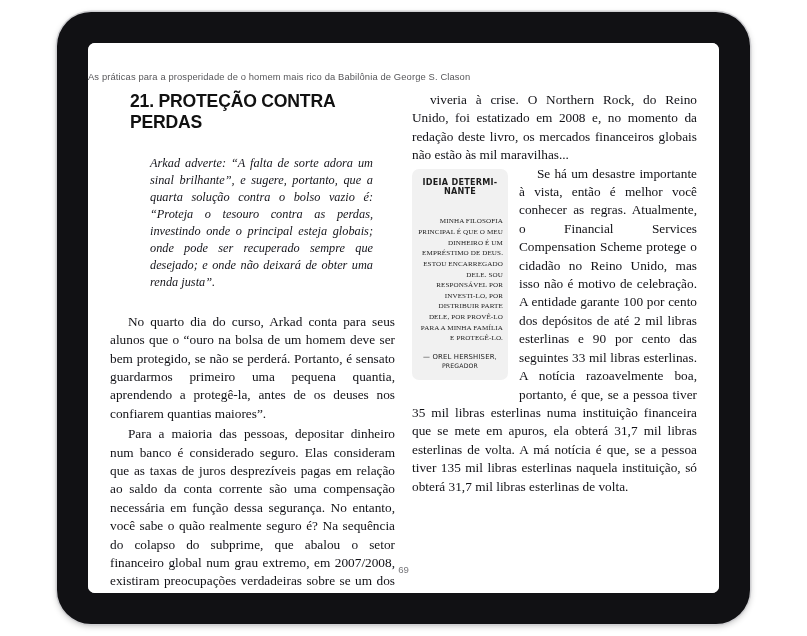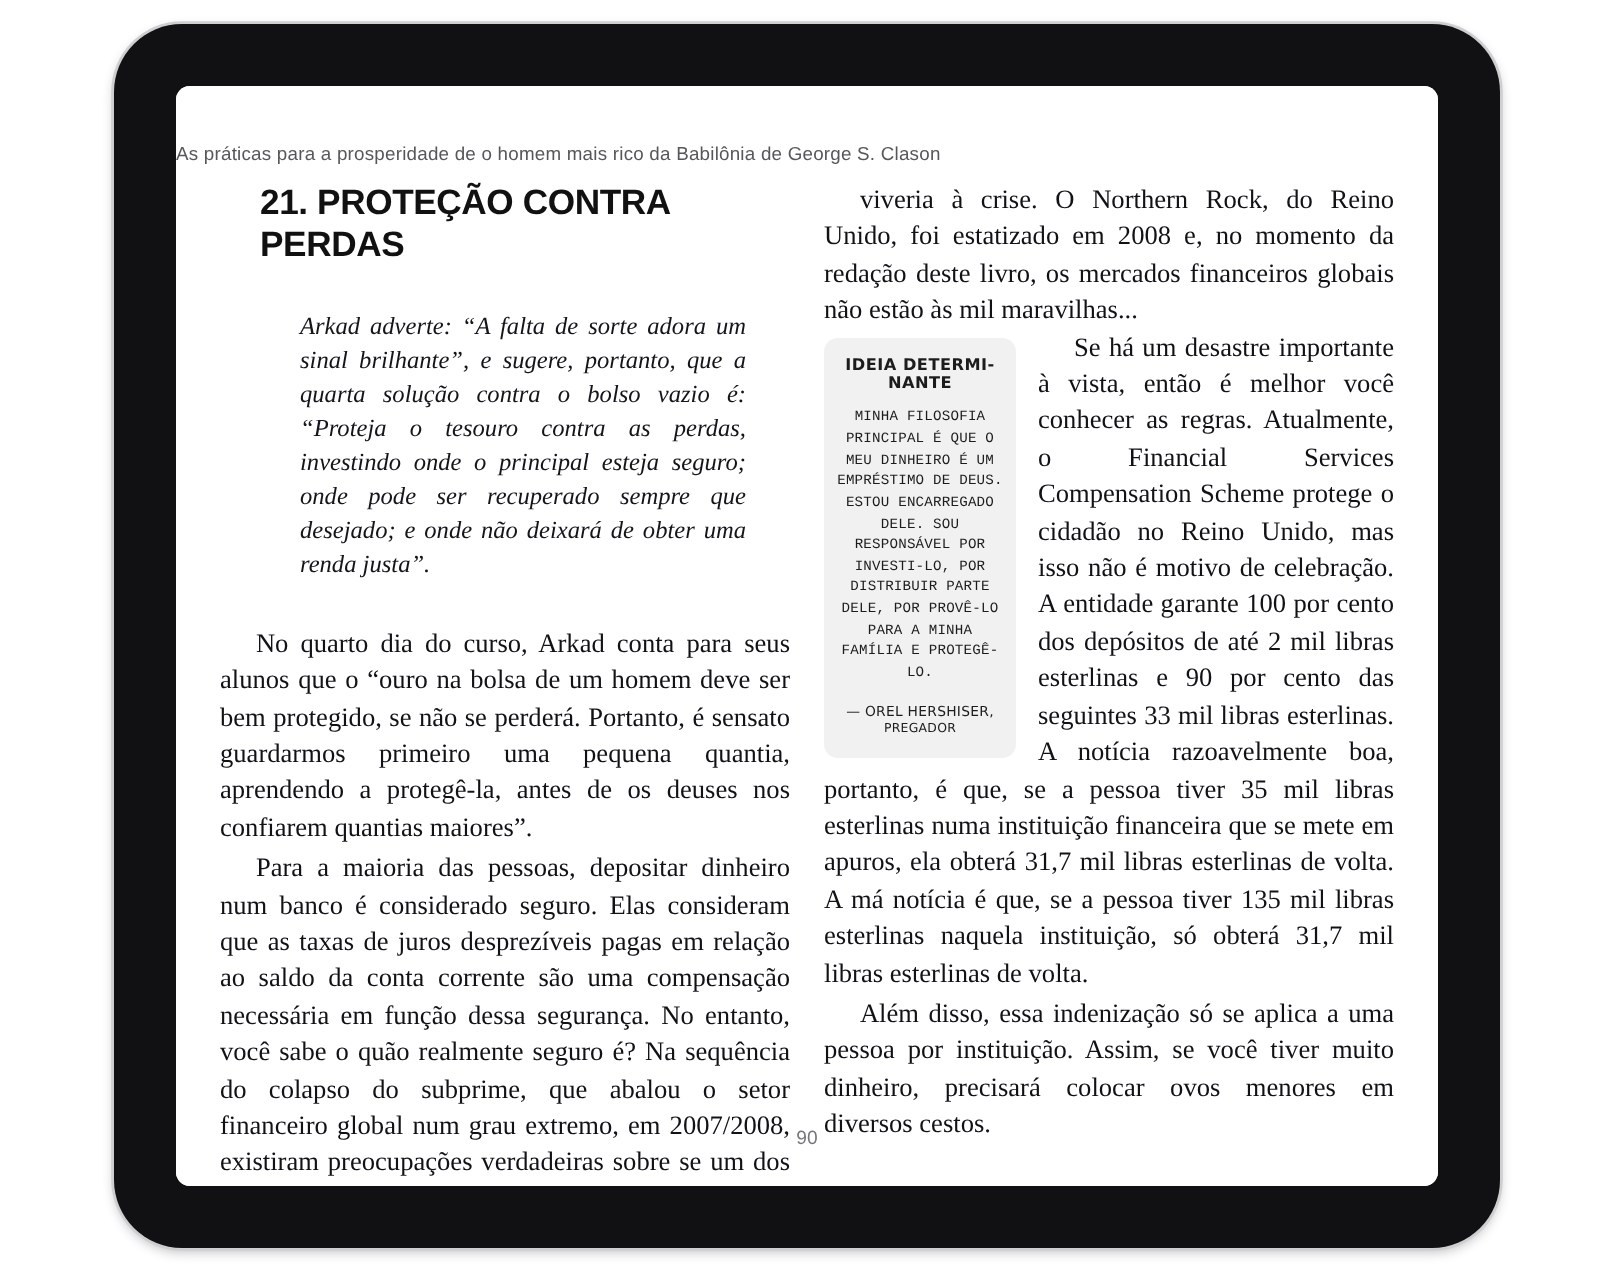--- a/index.html
+++ b/index.html
@@ -121,25 +121,25 @@
     font-family: "DejaVu Sans", sans-serif;
     font-size: 8.1px;
     font-weight: bold;
     line-height: 1.22;
     text-align: center;
     letter-spacing: 0.25px;
     color: #1c1c1c;
     text-transform: uppercase;
   }
   #idea-note .note-body {
-    margin-top: 7px;
-    font-family: Liberation Mono, monospace;
+    margin-top: 19px;
+    font-family: Liberation Serif, serif;
     font-size: 7.1px;
     line-height: 1.5;
-    text-align: center;
+    text-align: right;
     letter-spacing: 0.1px;
     color: #1c1c1c;
     text-transform: uppercase;
   }
   #idea-note .note-attrib {
     margin-top: 8px;
     font-family: "DejaVu Sans", sans-serif;
     font-size: 6.9px;
     line-height: 1.45;
     text-align: center;
@@ -171,21 +171,21 @@
 
     <div id="page">
 
       <div id="running-head">As práticas para a prosperidade de o homem mais rico da Babilônia de George S. Clason</div>
 
       <div id="columns">
 
         <div class="col" id="col-left">
           <h1 id="chapter-title">21. PROTEÇÃO CONTRA PERDAS</h1>
 
-          <div class="epigraph">Arkad adverte: “A falta de sorte adora um sinal brilhante”, e sugere, portanto, que a quarta solução contra o bolso vazio é: “Proteja o tesouro contra as perdas, investindo onde o principal esteja seguro; onde pode ser recuperado sempre que desejado; e onde não deixará de obter uma renda justa”.</div>
+          <div class="epigraph">Arkad adverte: “A falta de sorte adora um sinal brilhante”, e sugere, portanto, que a quarta solução contra o bolso vazio é: “Proteja o tesouro contra as perdas, investindo onde o principal esteja globais; onde pode ser recuperado sempre que desejado; e onde não deixará de obter uma renda justa”.</div>
 
           <div class="body-block">
             <p class="body">No quarto dia do curso, Arkad conta para seus alunos que o “ouro na bolsa de um homem deve ser bem protegido, se não se perderá. Portanto, é sensato guardarmos primeiro uma pequena quantia, aprendendo a protegê-la, antes de os deuses nos confiarem quantias maiores”.</p>
             <p class="body">Para a maioria das pessoas, depositar dinheiro num banco é considerado seguro. Elas consideram que as taxas de juros desprezíveis pagas em relação ao saldo da conta corrente são uma compensação necessária em função dessa segurança. No entanto, você sabe o quão realmente seguro é? Na sequência do colapso do subprime, que abalou o setor financeiro global num grau extremo, em 2007/2008, existiram preocupações verdadeiras sobre se um dos bancos de primeira linha sobre-</p>
           </div>
         </div>
 
         <div class="col" id="col-right">
           <div class="body-block-top">
             <p class="body">viveria à crise. O Northern Rock, do Reino Unido, foi estatizado em 2008 e, no momento da redação deste livro, os mercados financeiros globais não estão às mil maravilhas...</p>
@@ -193,23 +193,22 @@
             <aside id="idea-note">
               <div class="note-title">Ideia determi-nante</div>
               <div class="note-body">Minha filosofia principal é que o meu dinheiro é um empréstimo de Deus. Estou encarregado dele. Sou responsável por investi-lo, por distribuir parte dele, por provê-lo para a minha família e protegê-lo.</div>
               <div class="note-attrib">
                 <span>— Orel Hershiser,</span>
                 <span class="role">pregador</span>
               </div>
             </aside>
 
             <p class="body">Se há um desastre importante à vista, então é melhor você conhecer as regras. Atualmente, o Financial Services Compensation Scheme protege o cidadão no Reino Unido, mas isso não é motivo de celebração. A entidade garante 100 por cento dos depósitos de até 2 mil libras esterlinas e 90 por cento das seguintes 33 mil libras esterlinas. A notícia razoavelmente boa, portanto, é que, se a pessoa tiver 35 mil libras esterlinas numa instituição financeira que se mete em apuros, ela obterá 31,7 mil libras esterlinas de volta. A má notícia é que, se a pessoa tiver 135 mil libras esterlinas naquela instituição, só obterá 31,7 mil libras esterlinas de volta.</p>
-            <p class="body">Além disso, essa indenização só se aplica a uma pessoa por instituição. Assim, se você tiver muito dinheiro, precisará colocar ovos menores em diversos cestos.</p>
           </div>
         </div>
 
       </div>
 
-      <div id="page-number">90</div>
+      <div id="page-number">69</div>
 
     </div>
   </div>
 </div>
 
 </body></html>

